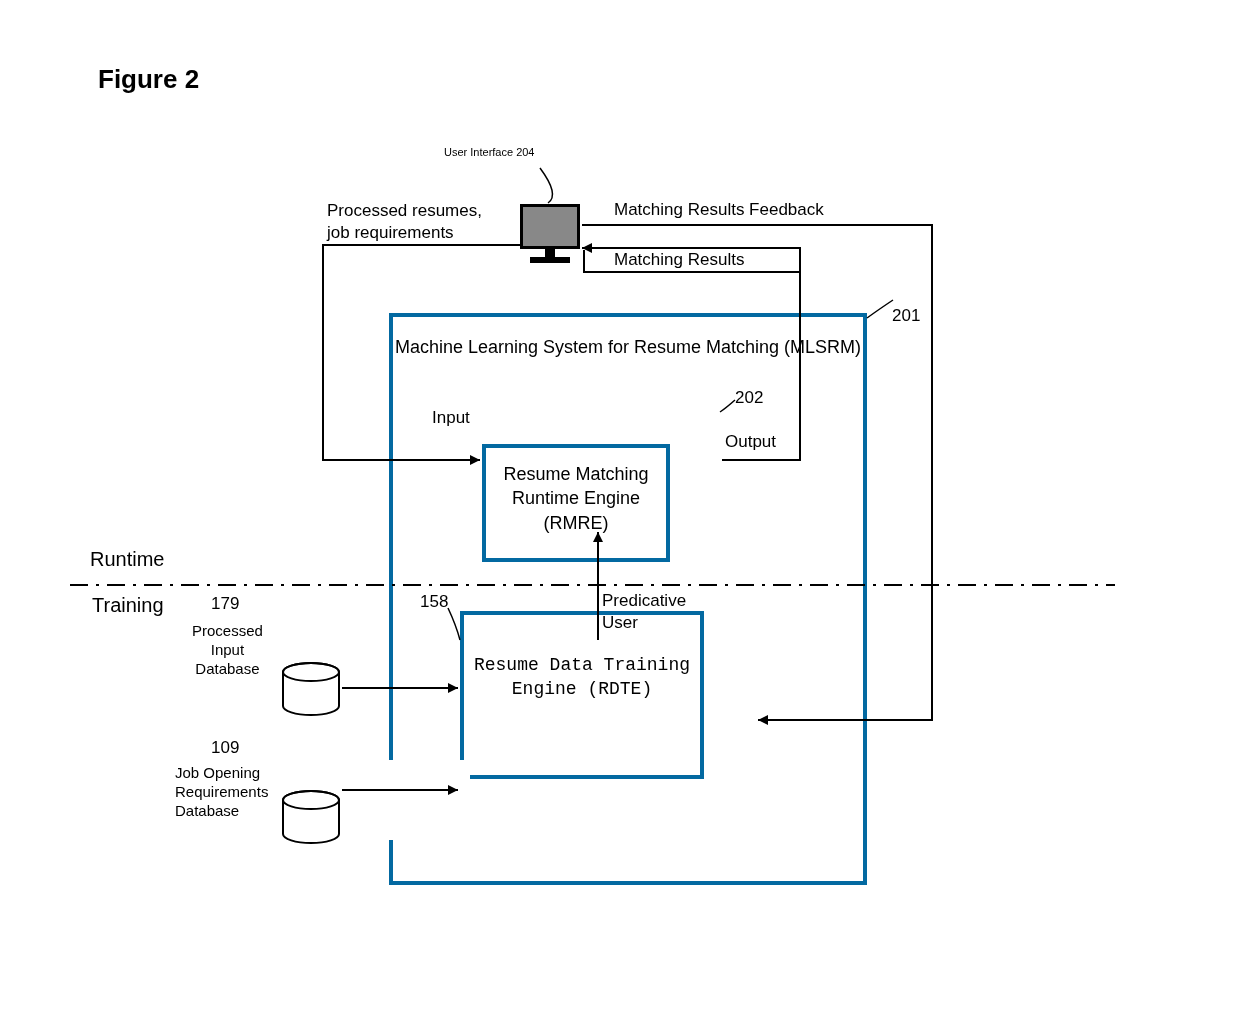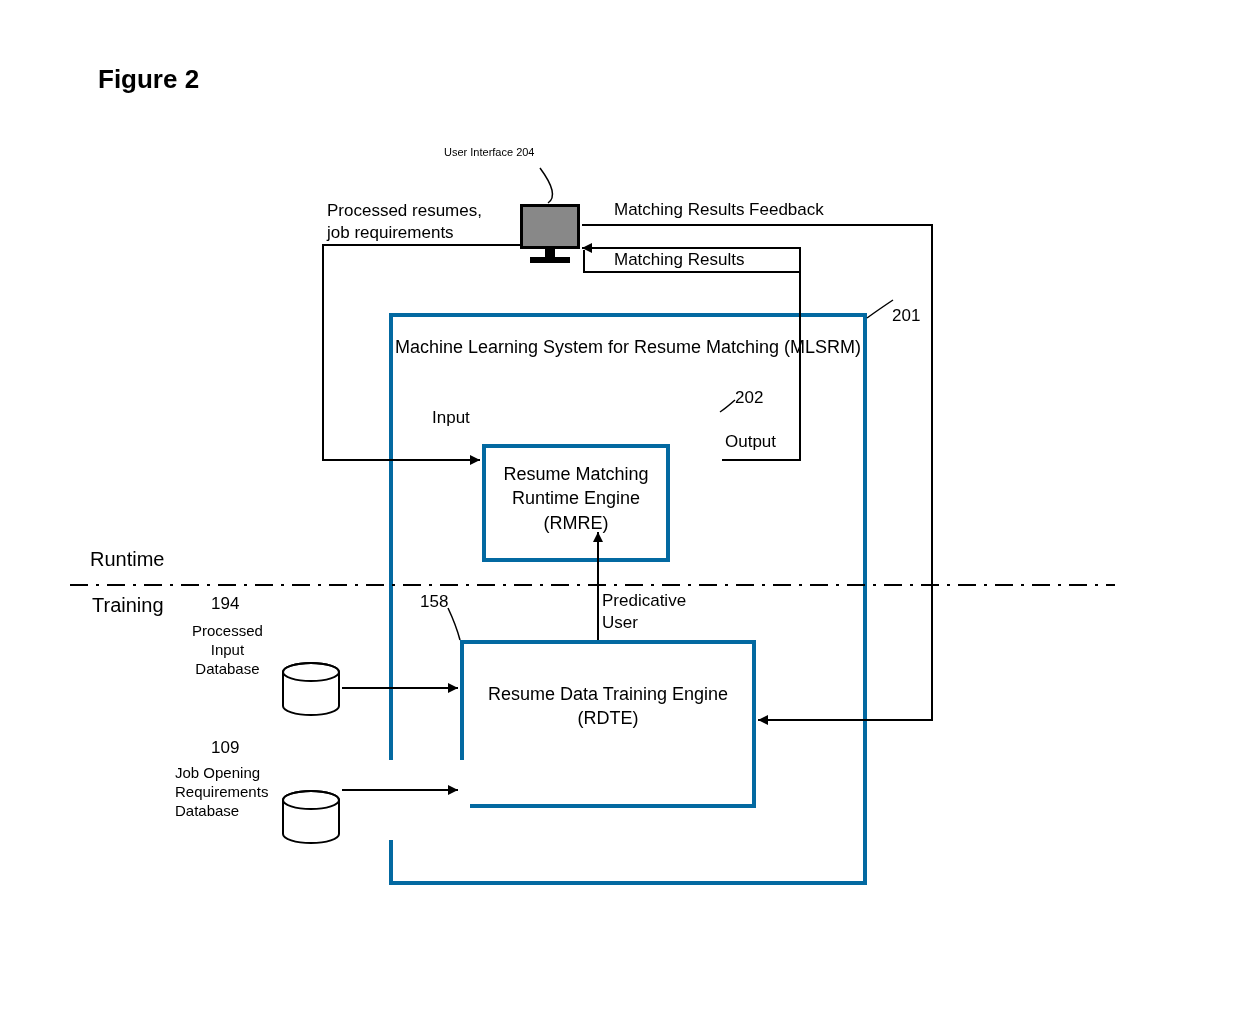--- a/index.html
+++ b/index.html
@@ -66,21 +66,21 @@
     <div class="center-text" style="top:18px; font-size:18px; line-height:1.35;">Machine Learning System
 for Resume Matching (MLSRM)</div>
   </div>
 
   <div class="box" style="left:482px; top:412px; width:188px; height:118px;margin-top:32px;">
     <div class="center-text" style="top:14px; font-size:18px; line-height:1.35;">Resume Matching
 Runtime Engine
 (RMRE)</div>
   </div>
 
-  <div class="box" style="left:460px; top:640px; width:296px; height:168px;">
+  <div class="box" style="left:460px; top:611px; width:244px; height:168px;font-family:Liberation Mono, monospace;">
     <div class="center-text" style="top:38px; font-size:18px; line-height:1.35;">Resume Data
 Training Engine
 (RDTE)</div>
   </div>
 
   <div class="monitor" style="left:520px; top:204px;">
     <div class="screen"></div>
     <div class="stand"></div>
     <div class="base"></div>
   </div>
@@ -113,21 +113,21 @@
   <div class="label" style="left:432px; top:408px; font-size:17px;">Input</div>
   <div class="label" style="left:725px; top:432px; font-size:17px;">Output</div>
 
   <div class="label" style="left:602px; top:590px; font-size:17px; line-height:1.3;">Predicative
 User</div>
 
   <div class="label" style="left:892px; top:288px; font-size:17px;margin-top:18px;">201</div>
   <div class="label" style="left:735px; top:388px; font-size:17px;">202</div>
   <div class="label" style="left:420px; top:592px; font-size:17px;">158</div>
 
-  <div class="label" style="left:211px; top:594px; font-size:17px;">194</div>
+  <div class="label" style="left:211px; top:594px; font-size:17px;">179</div>
   <div class="label" style="left:211px; top:738px; font-size:17px;">109</div>
 
   <div class="label" style="left:192px; top:622px; font-size:15px; line-height:1.25; text-align:center;">Processed
 Input
 Database</div>
   <div class="label" style="left:175px; top:764px; font-size:15px; line-height:1.25; ">Job Opening
 Requirements
 Database</div>
 
   <svg width="1240" height="1018">

